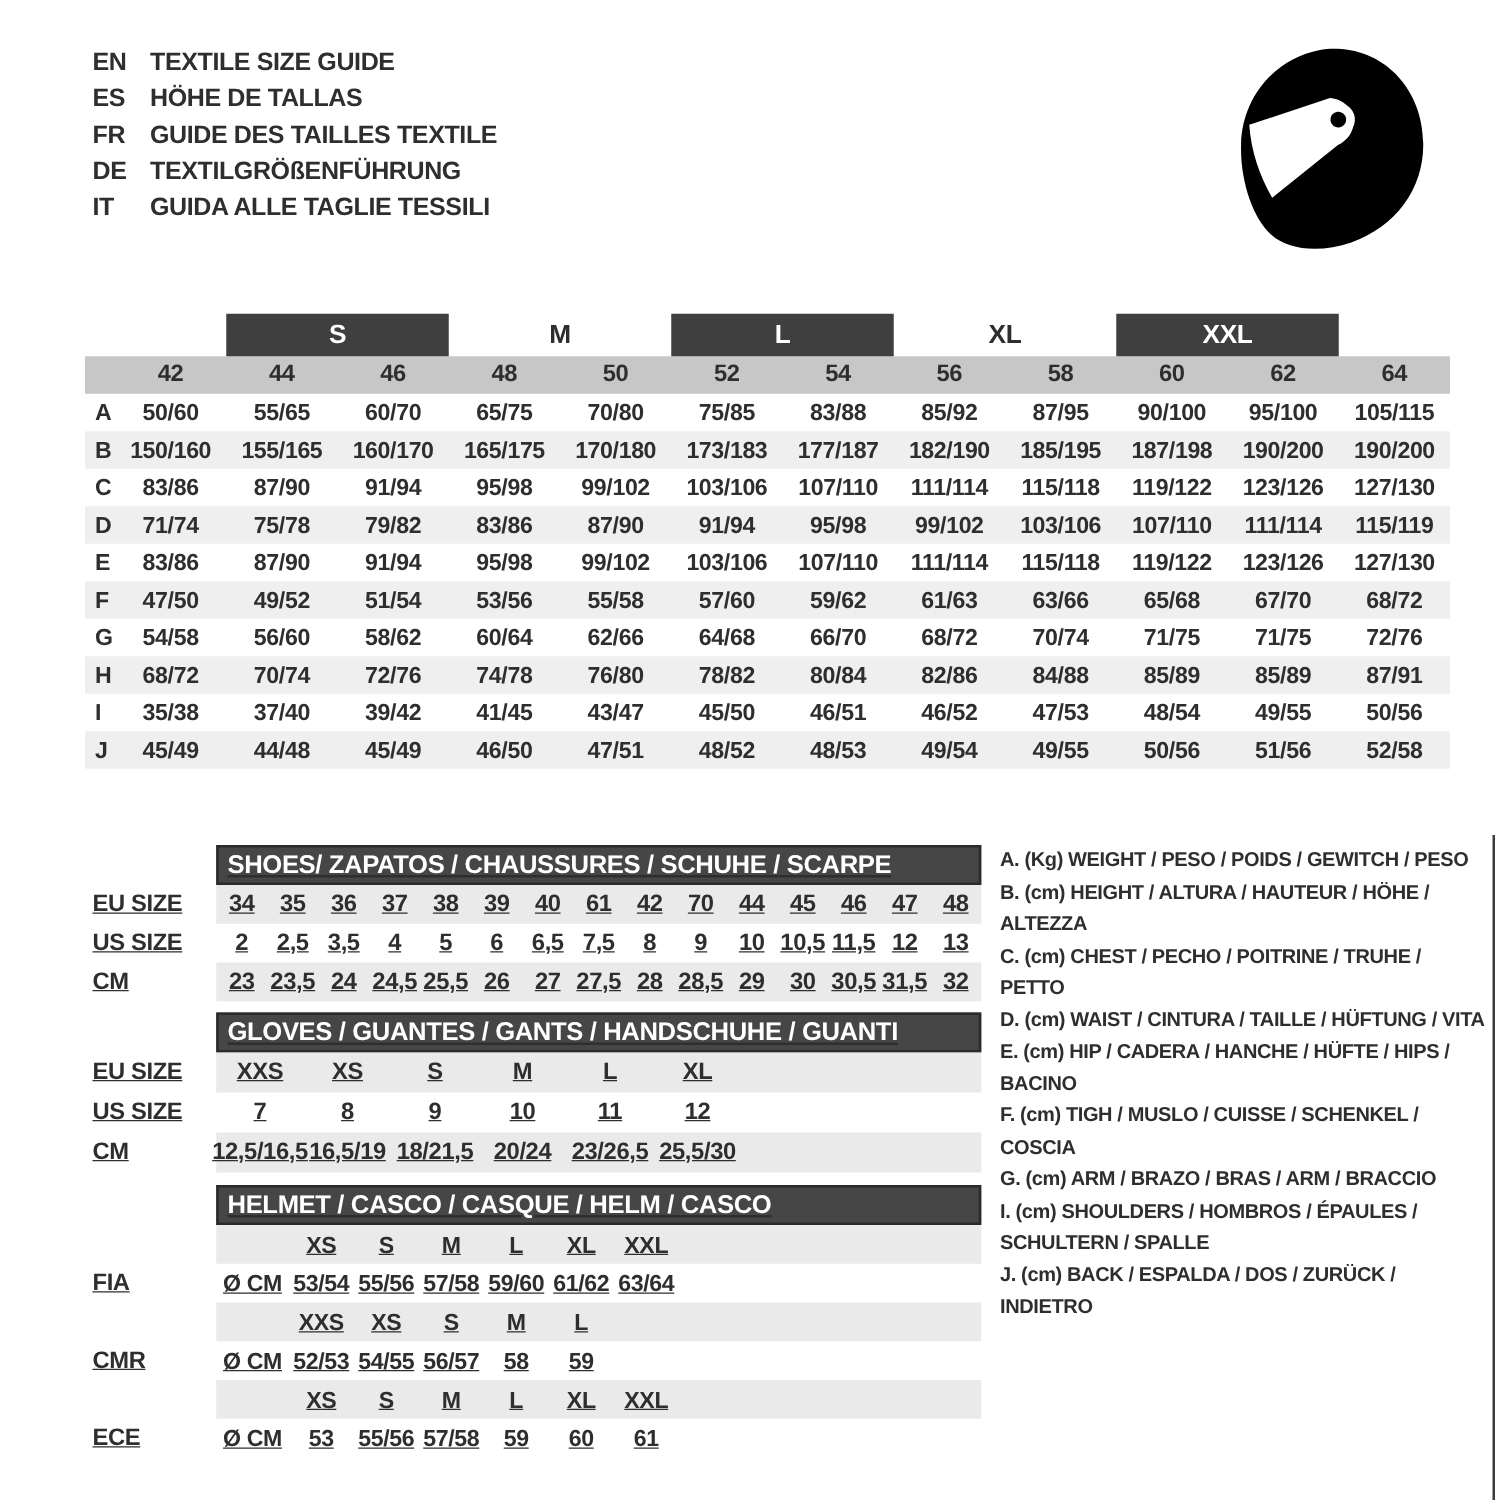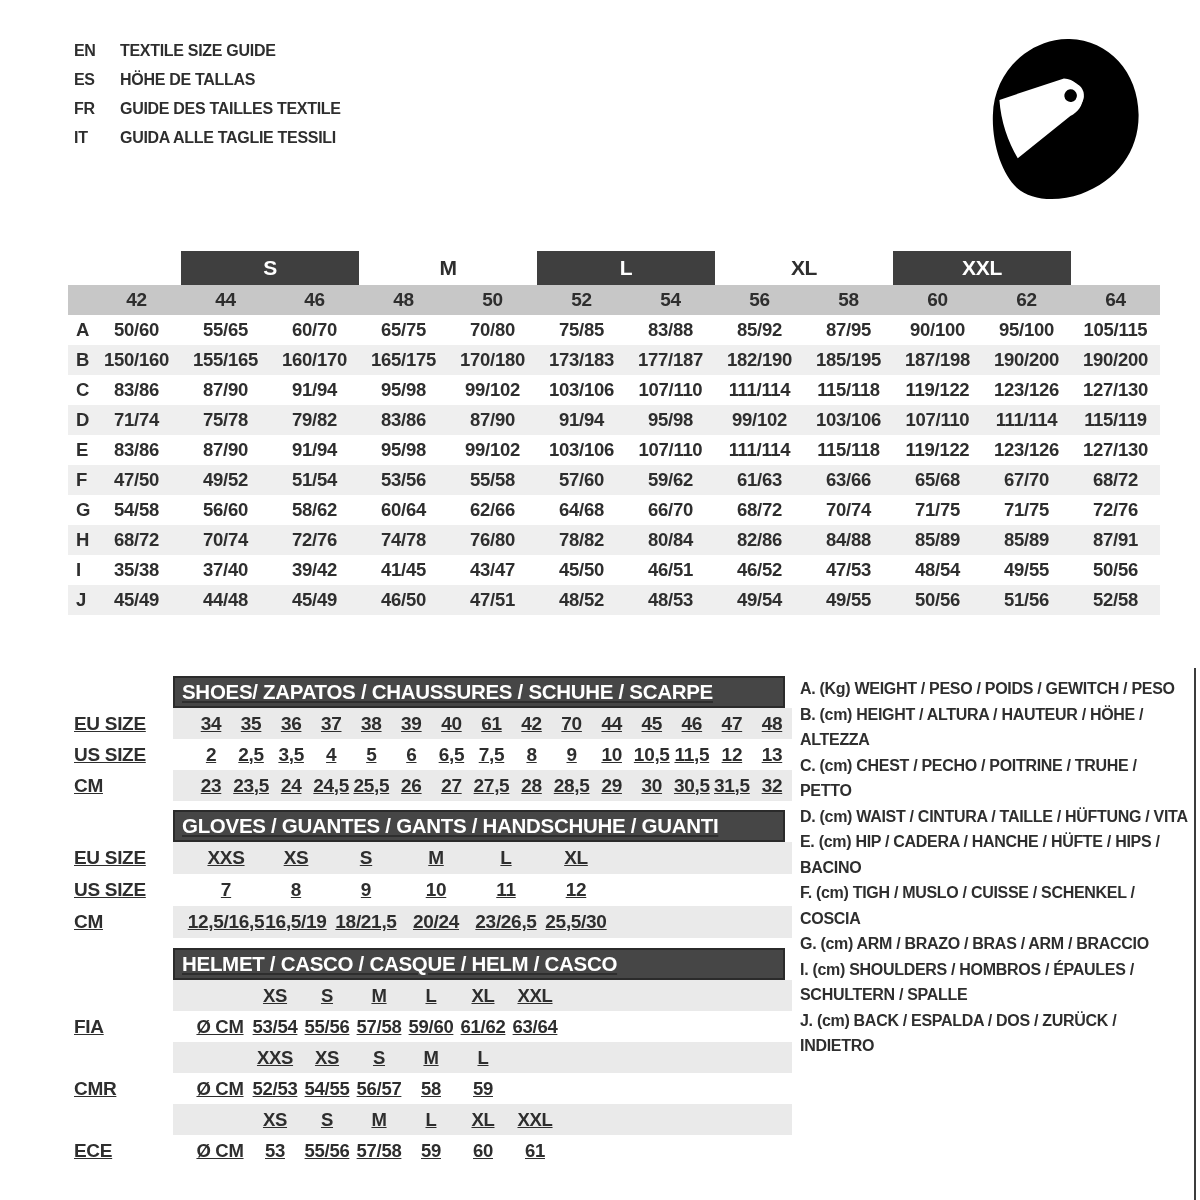--- a/index.html
+++ b/index.html
@@ -3,21 +3,21 @@
 <meta charset="utf-8">
 <style>
   html,body{margin:0;padding:0;background:#fff;}
   .page{
     position:relative;width:1200px;height:1200px;background:#ffffff;
     font-family:"Liberation Sans",sans-serif;font-weight:700;color:#2e2e2e;
     overflow:hidden;letter-spacing:-0.3px;
   }
   
   .lang-block{position:absolute;left:74px;top:36px;}
-  .lang-row{display:flex;height:29px;align-items:center;font-size:16px;}
+  .lang-row{display:flex;height:29px;align-items:center;font-size:20px;}
   .lang-code{width:46px;flex:0 0 46px;}
   
   .helmet-svg{position:absolute;left:982px;top:32px;}
   
   .main-table{position:absolute;left:68px;top:251px;width:1092px;}
   .grid13{display:grid;grid-template-columns:24px repeat(12,1fr);}
   .group-row{height:34px;}
   .gcell{display:flex;align-items:center;justify-content:center;font-size:21px;}
   .gcell.boxed{background:#3f3f3f;color:#ffffff;}
   .num-row{height:30px;background:#c7c7c7;}
@@ -29,21 +29,21 @@
   
   .subtable{position:absolute;left:68px;width:724px;text-decoration:underline;}
   .sub-header{margin-left:105px;width:612px;height:32px;box-sizing:border-box;
     background:#464646;border:2px solid #2b2b2b;color:#fff;display:flex;align-items:center;
     padding-left:7px;font-size:20.5px;}
   .srow{display:flex;}
   .srow-31{height:31px;}
   .srow-32{height:32px;}
   .slabel{width:105px;flex:0 0 105px;display:flex;align-items:center;padding-left:6px;
     box-sizing:border-box;font-size:19px;white-space:nowrap;}
-  .band{width:612px;display:grid;align-items:center;font-size:19px;padding-left:18px;}
+  .band{width:612px;display:grid;align-items:center;font-size:19px;}
   .band.gray{background:#eaeaea;}
   .shoes-grid{grid-template-columns:repeat(15,1fr);}
   .gloves-grid{grid-template-columns:repeat(6,70px);}
   .helmet-grid{grid-template-columns:58px repeat(6,52px);font-size:18.5px;}
   
   .legend{position:absolute;left:800px;top:676px;width:392px;font-size:16px;line-height:25.5px;}
   .legend-entry{white-space:normal;}
   
   .vline{position:absolute;left:1194px;top:668px;width:2px;height:532px;background:#3c3c3c;}
 </style>
@@ -57,20 +57,24 @@
       <span class="lang-code">EN</span>
       <span class="lang-title">TEXTILE SIZE GUIDE</span>
     </div>
     <div class="lang-row">
       <span class="lang-code">ES</span>
       <span class="lang-title">HÖHE DE TALLAS</span>
     </div>
     <div class="lang-row">
       <span class="lang-code">FR</span>
       <span class="lang-title">GUIDE DES TAILLES TEXTILE</span>
+    </div>
+    <div class="lang-row">
+      <span class="lang-code">DE</span>
+      <span class="lang-title">TEXTILGRÖßENFÜHRUNG</span>
     </div>
     <div class="lang-row">
       <span class="lang-code">IT</span>
       <span class="lang-title">GUIDA ALLE TAGLIE TESSILI</span>
     </div>
   </div>
 
   <svg class="helmet-svg" width="162" height="168" viewBox="0 0 100 100">
     <g transform="rotate(-6 50 50)">
       <path fill="#000000" d="M50,3 C28,5 10,22 7,45 C4.5,63 9,82 17,91 C25,100 41,102.5 56,99 C79,93.5 94.5,76 96.5,54 C99,28 83,6.5 59,3.2 C56,2.8 53,2.7 50,3 Z"></path>

